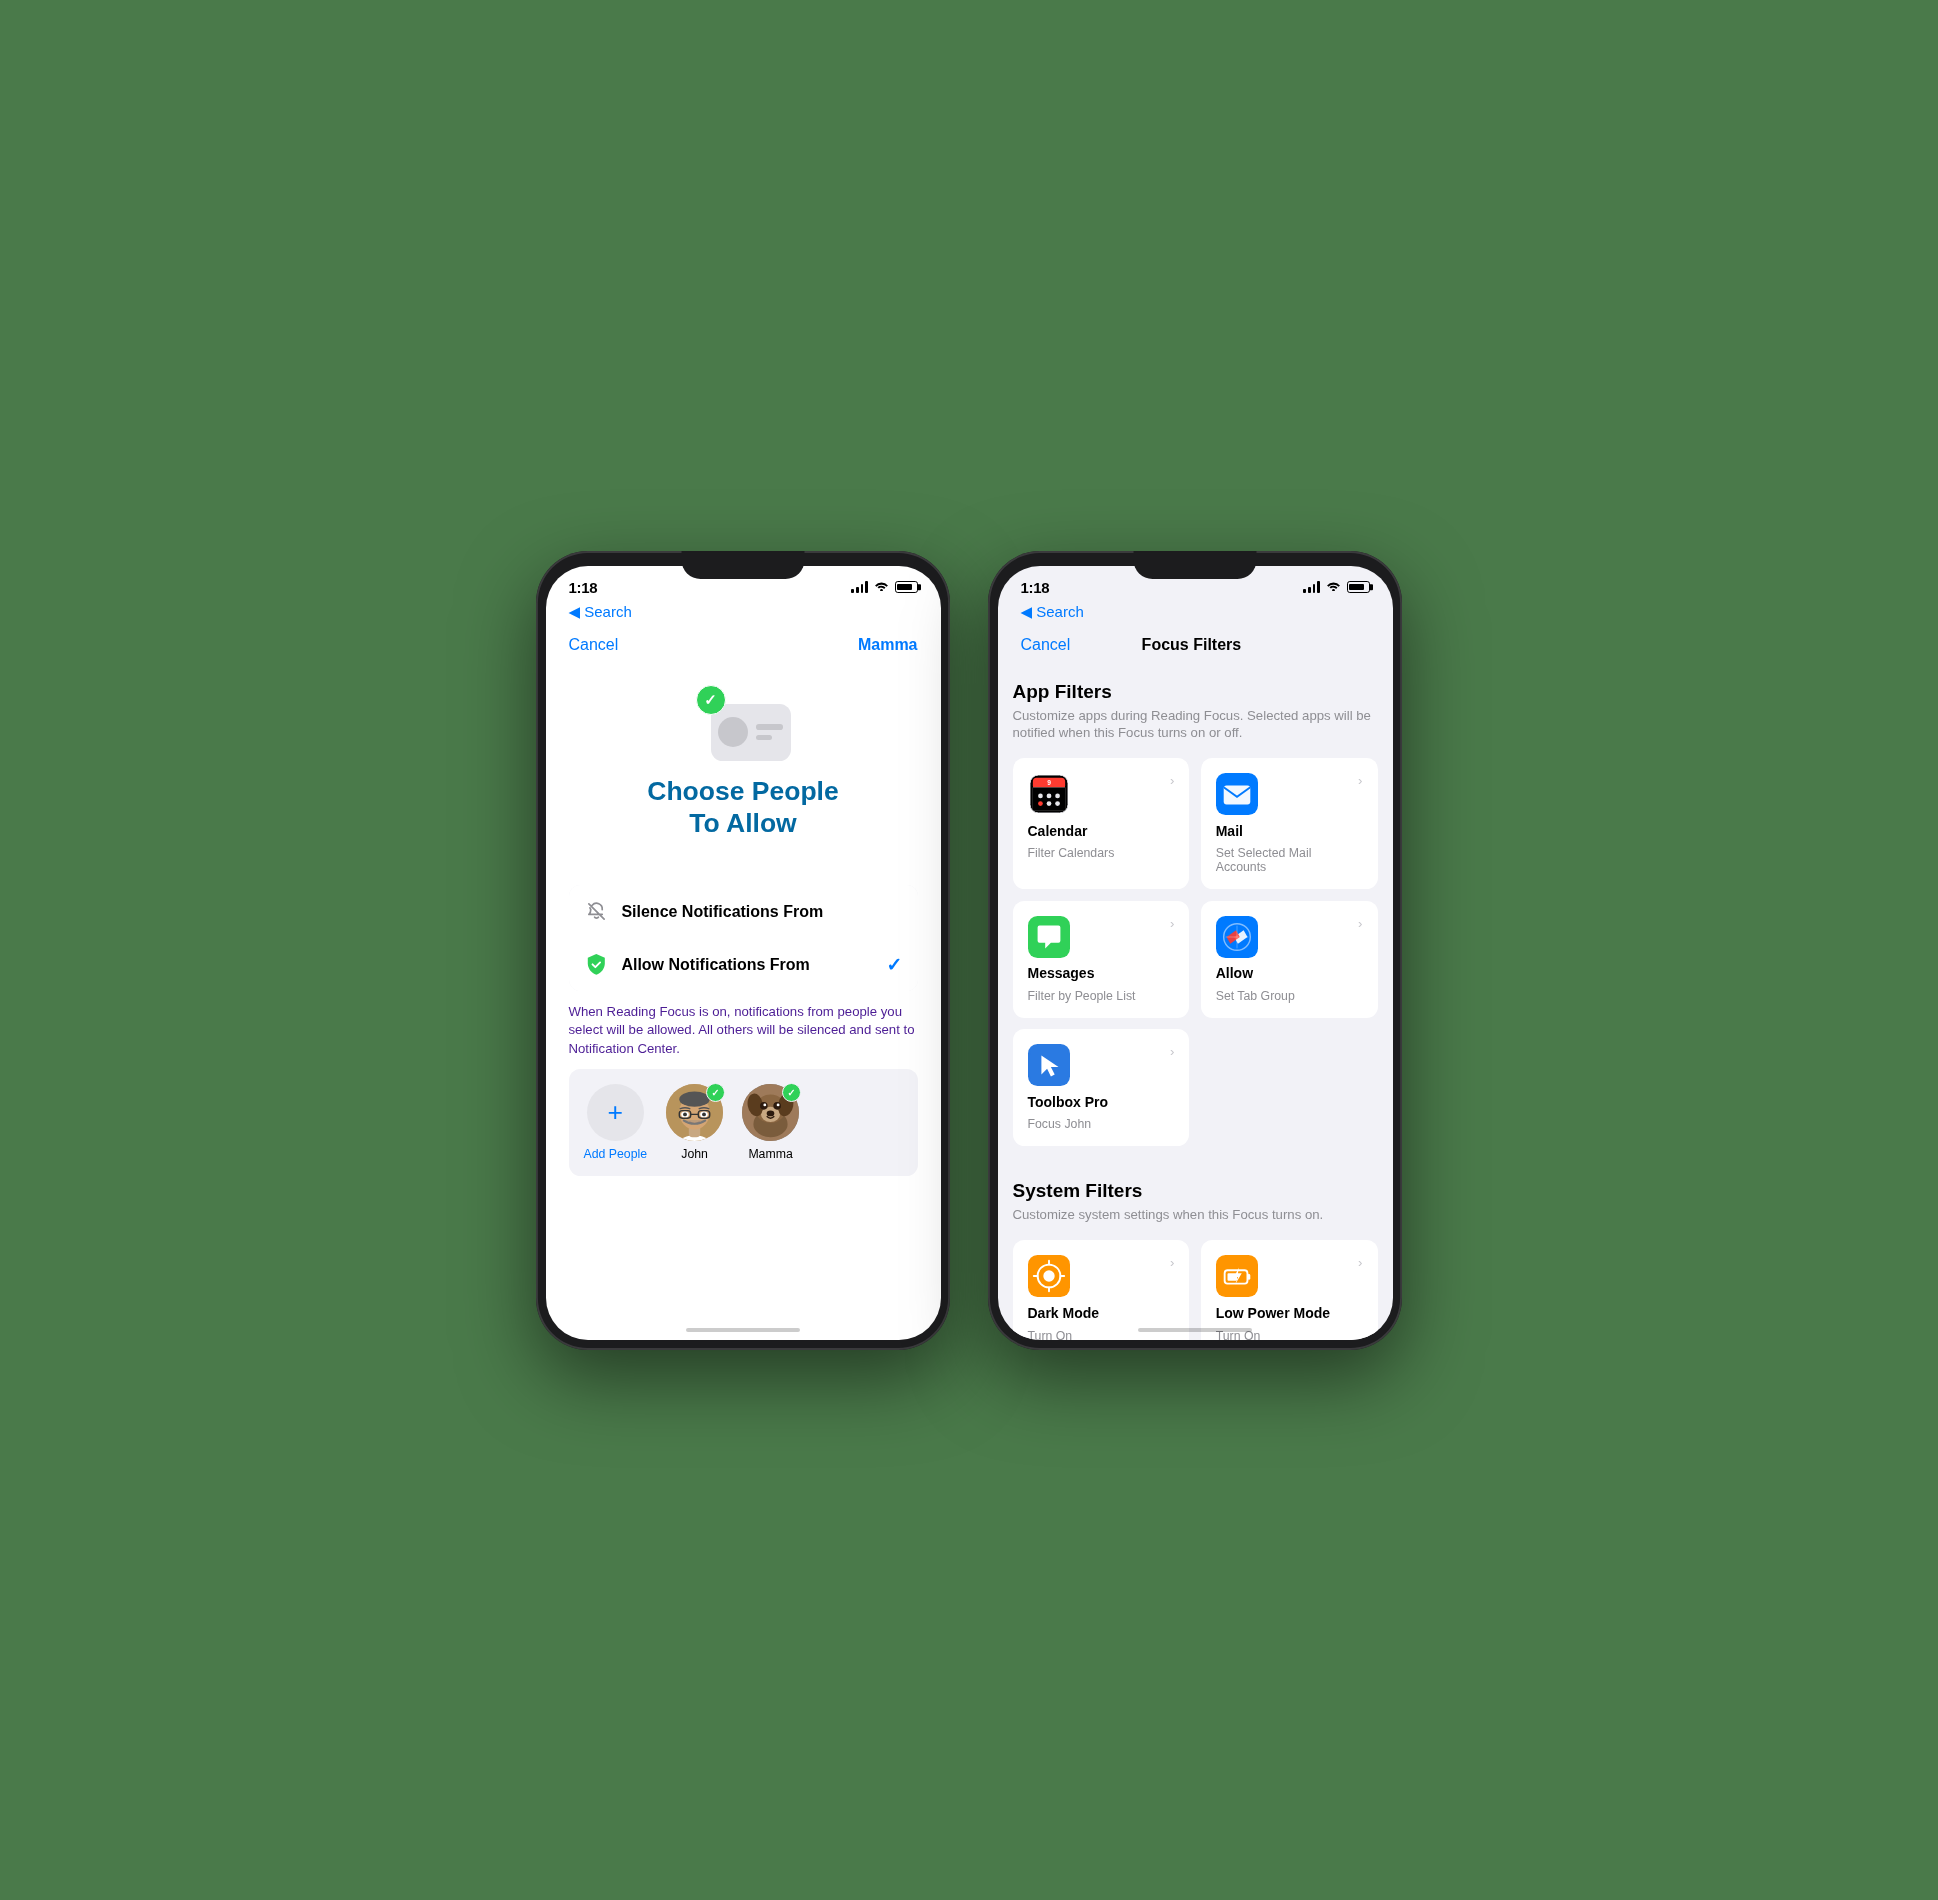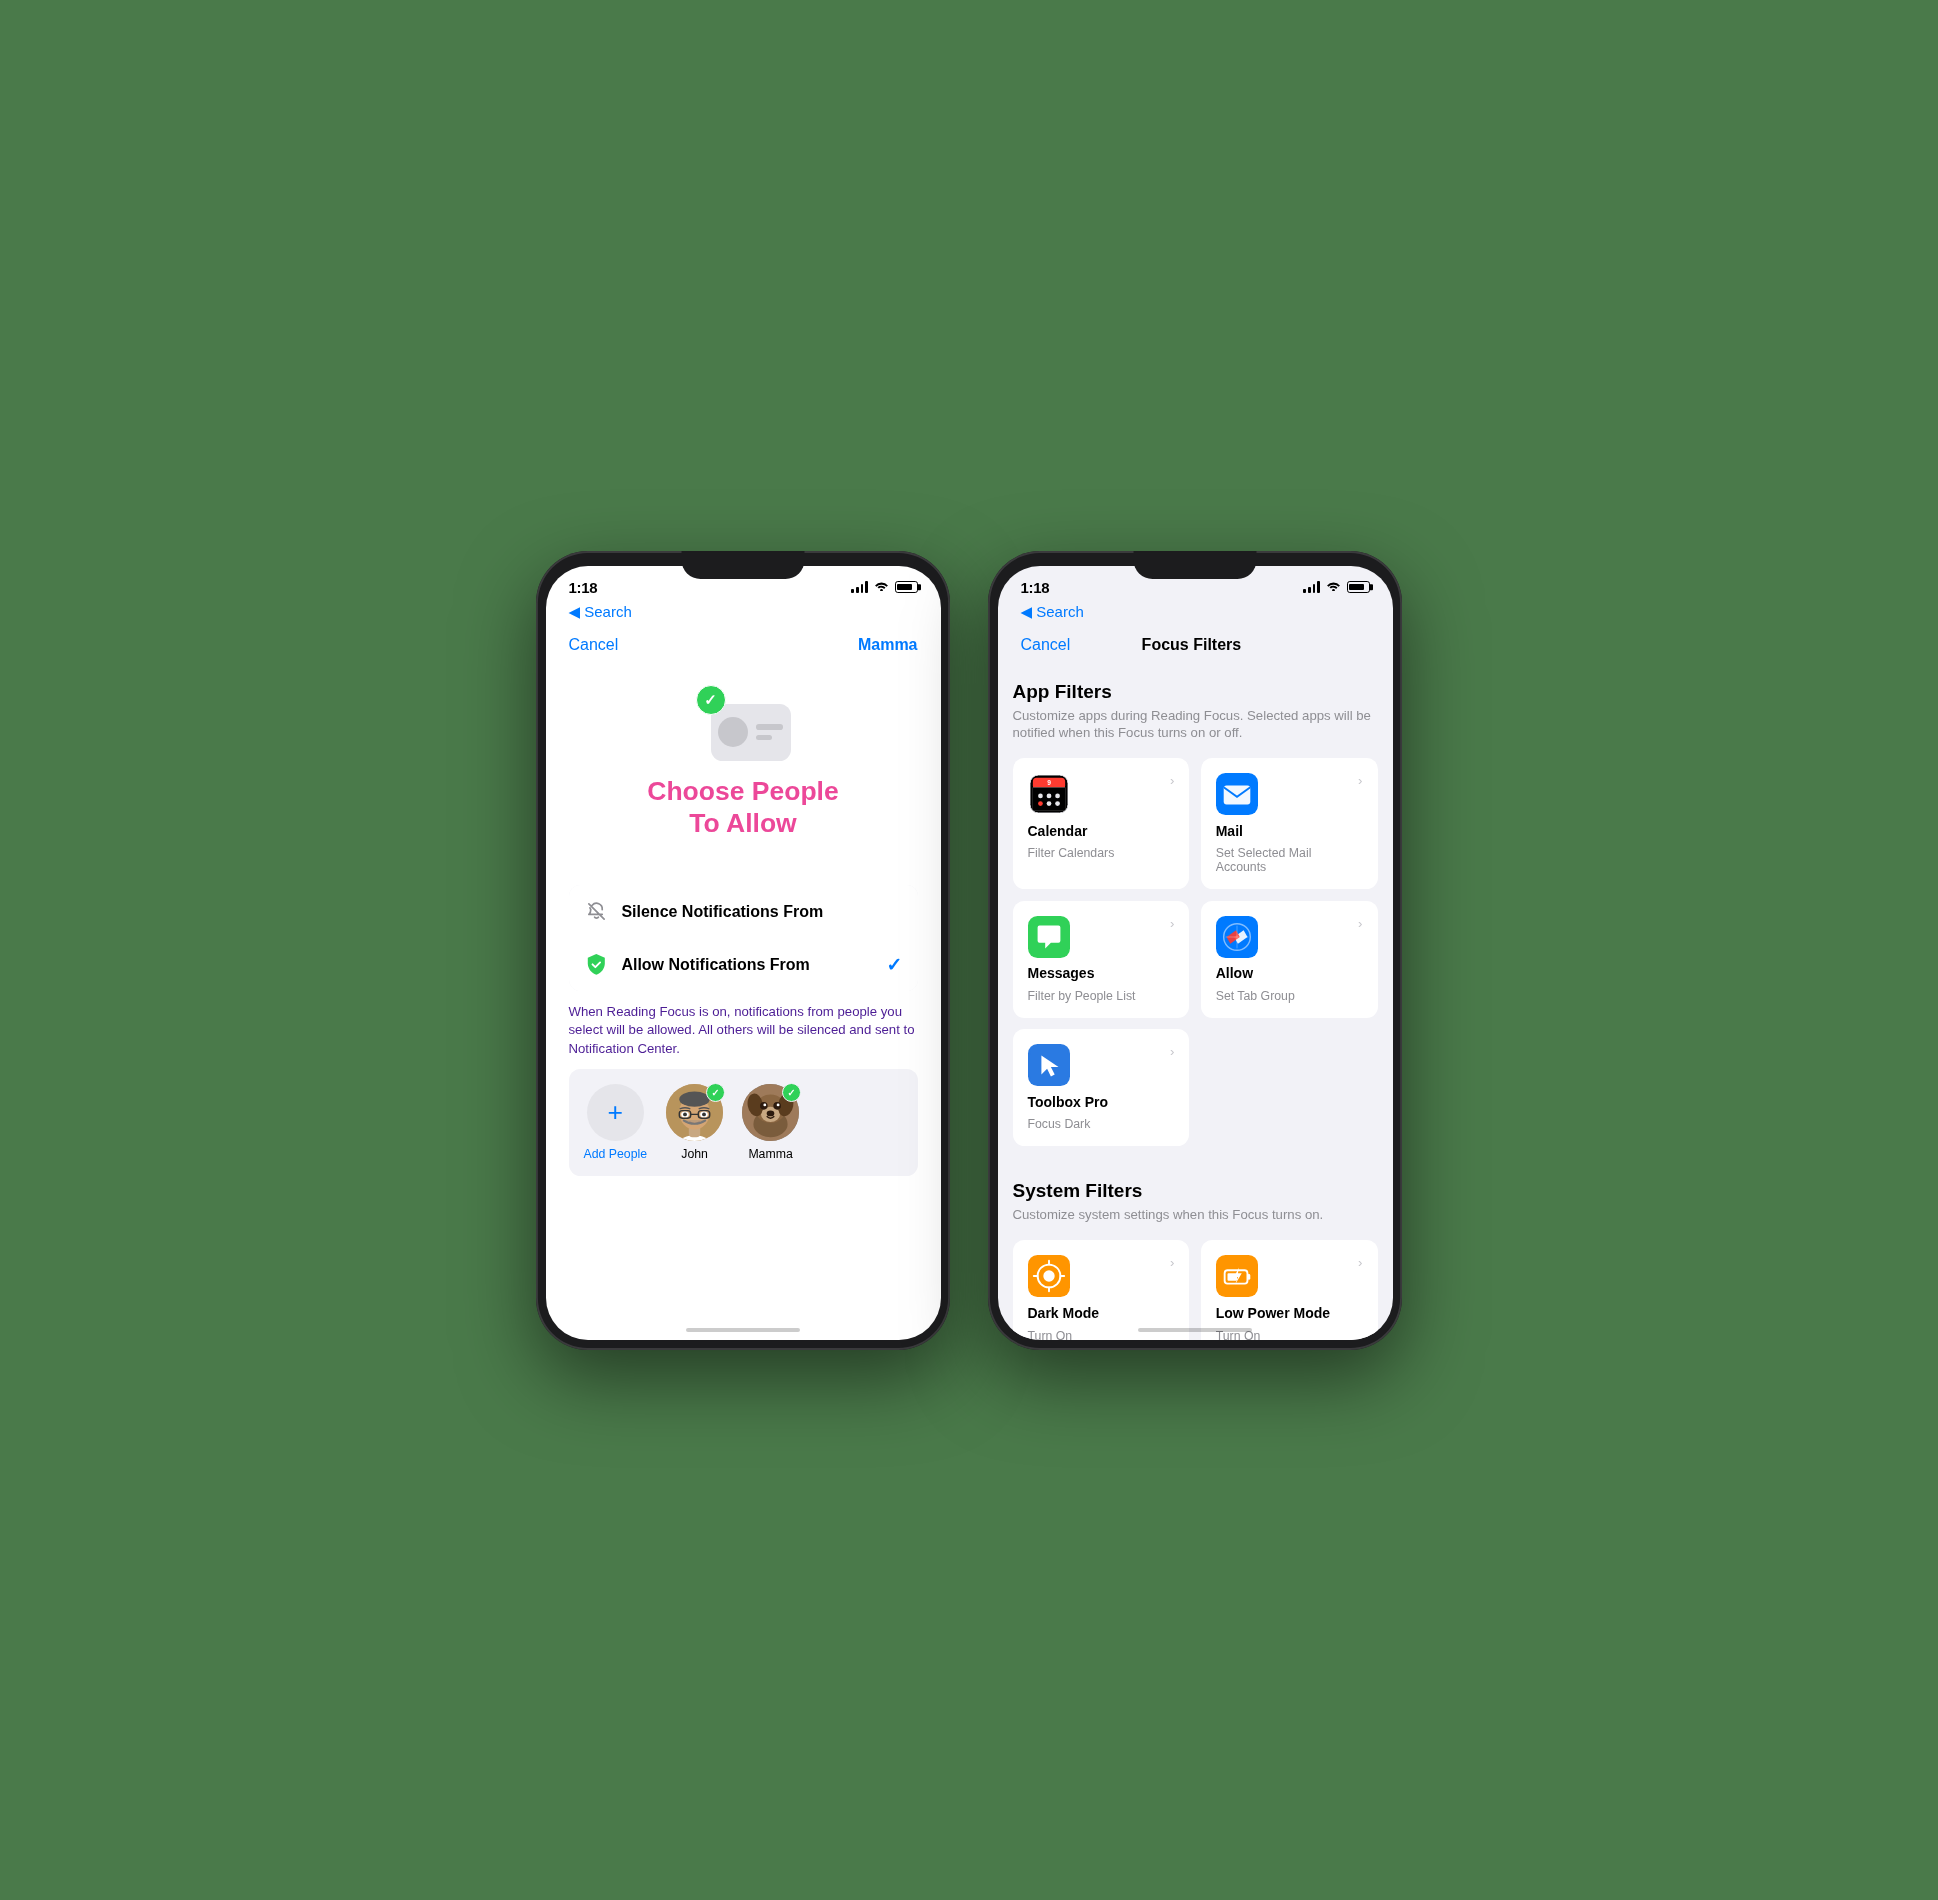--- a/index.html
+++ b/index.html
@@ -191,21 +191,21 @@
       font-size: 15px;
       font-weight: 700;
       border: 1.9px solid white;
     }
     .hero-title {
       font-size: 26.5px;
       font-weight: 800;
       text-align: center;
       line-height: 1.2;
       margin-bottom: 23px;
-      color: #ec4899;
+      color: #0369a1;
     }
 
     
     .options-container {
       margin: 0 23px;
       background: #f2f2f7;
       border-radius: 11.4px;
       overflow: hidden;
     }
     .option-row {
@@ -696,21 +696,21 @@
 
           <div class="filter-card" style="grid-column: 1;">
             <div class="filter-card-icon icon-toolboxpro" style="border-radius:9.5px;">
               <svg width="38" height="38" viewBox="0 0 40 40">
                 <rect width="40" height="40" rx="9" fill="#2a7ae2"></rect>
 
                 <path d="M12 10 L12 30 L18 24 L22 32 L26 30 L22 22 L30 22 Z" fill="white"></path>
               </svg>
             </div>
             <div class="filter-card-name">Toolbox Pro</div>
-            <div class="filter-card-desc">Focus Dark</div>
+            <div class="filter-card-desc">Focus John</div>
             <div class="filter-chevron">›</div>
           </div>
         </div>
 
         <div class="section-header system-section">
           <div class="section-title">System Filters</div>
           <div class="section-subtitle">Customize system settings when this Focus turns on.</div>
         </div>
 
         <div class="filter-grid">

